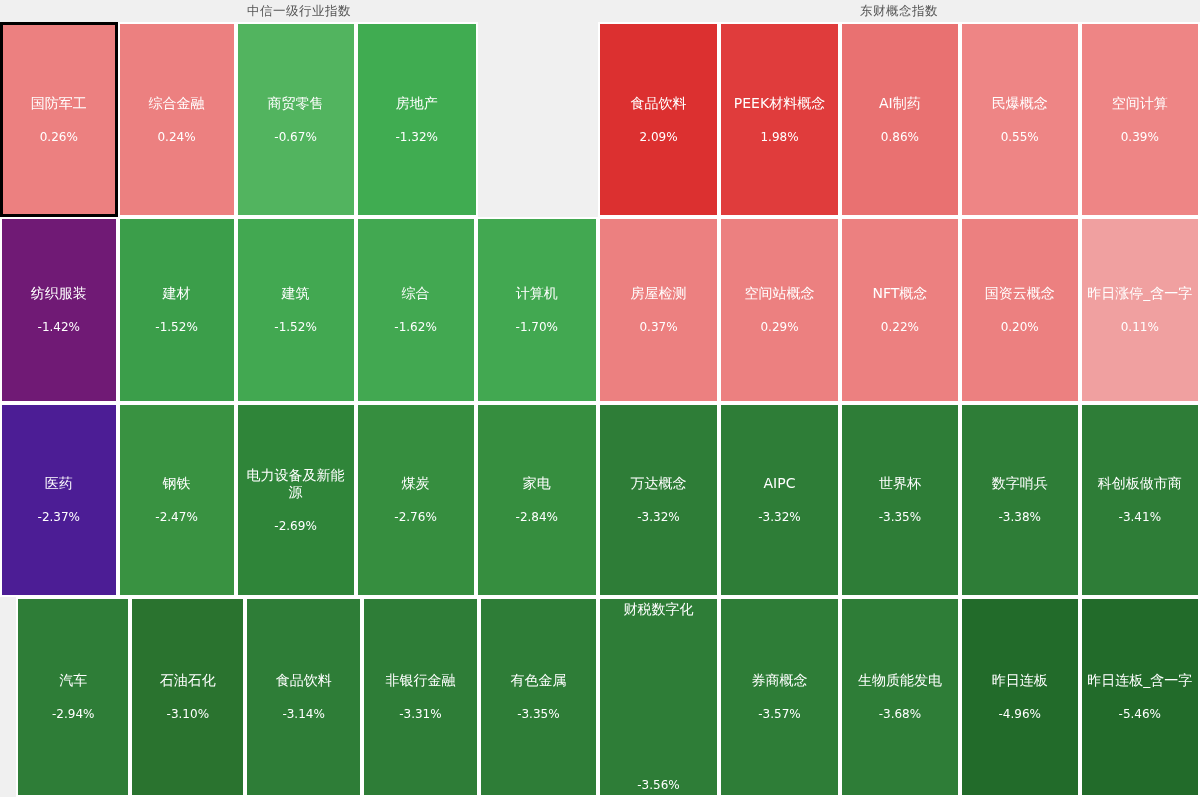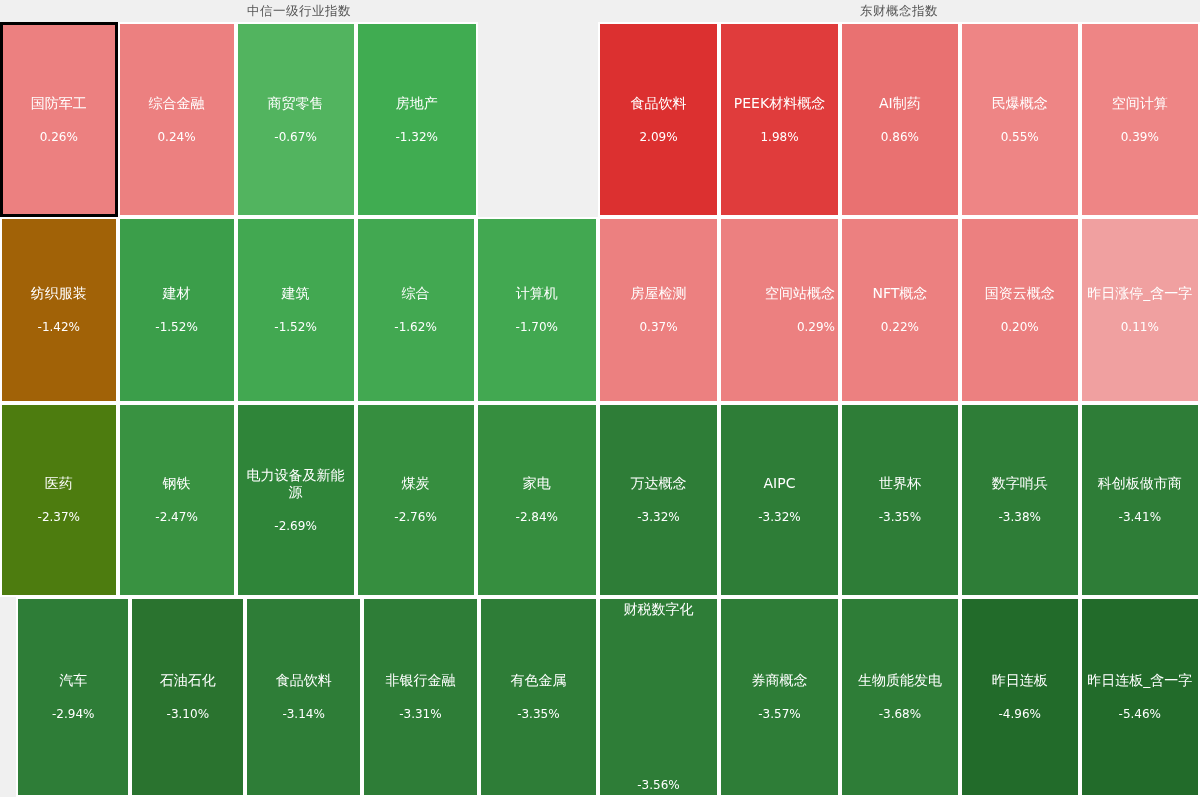--- a/index.html
+++ b/index.html
@@ -109,21 +109,21 @@
             <div class="tm-cell" style="width: 20.07%; background: rgb(82, 180, 95);">
               <div class="tm-label">商贸零售</div>
               <div class="tm-value">-0.67%</div>
             </div>
             <div class="tm-cell" style="width: 20.47%; background: rgb(64, 172, 81);">
               <div class="tm-label">房地产</div>
               <div class="tm-value">-1.32%</div>
             </div>
           </div>
           <div class="tm-row" style="height: 24%;">
-            <div class="tm-cell" style="width: 19.66%; background: #a16207;">
+            <div class="tm-cell" style="width: 19.66%; background: #701a75;">
               <div class="tm-label">纺织服装</div>
               <div class="tm-value">-1.42%</div>
             </div>
             <div class="tm-cell" style="width: 19.73%; background: rgb(59, 158, 74);">
               <div class="tm-label">建材</div>
               <div class="tm-value">-1.52%</div>
             </div>
             <div class="tm-cell" style="width: 20.07%; background: rgb(66, 168, 81);">
               <div class="tm-label">建筑</div>
               <div class="tm-value">-1.52%</div>
@@ -131,21 +131,21 @@
             <div class="tm-cell" style="width: 20.07%; background: rgb(66, 168, 81);">
               <div class="tm-label">综合</div>
               <div class="tm-value">-1.62%</div>
             </div>
             <div class="tm-cell" style="width: 20.47%; background: rgb(66, 168, 81);">
               <div class="tm-label">计算机</div>
               <div class="tm-value">-1.70%</div>
             </div>
           </div>
           <div class="tm-row" style="height: 25%;">
-            <div class="tm-cell" style="width: 19.66%; background: #4d7c0f; align-items: center;">
+            <div class="tm-cell" style="width: 19.66%; background: #4c1d95; align-items: center;">
               <div class="tm-label">医药</div>
               <div class="tm-value">-2.37%</div>
             </div>
             <div class="tm-cell" style="width: 19.73%; background: rgb(57, 146, 65);">
               <div class="tm-label">钢铁</div>
               <div class="tm-value">-2.47%</div>
             </div>
             <div class="tm-cell" style="width: 20.07%; background: rgb(47, 133, 57);">
               <div class="tm-label">电力设备及新能源</div>
               <div class="tm-value">-2.69%</div>
@@ -207,21 +207,21 @@
             <div class="tm-cell" style="width: 20%; background: rgb(238, 133, 133);">
               <div class="tm-label">空间计算</div>
               <div class="tm-value">0.39%</div>
             </div>
           </div>
           <div class="tm-row" style="height: 24%;">
             <div class="tm-cell" style="width: 20.1%; background: rgb(236, 128, 128);">
               <div class="tm-label">房屋检测</div>
               <div class="tm-value">0.37%</div>
             </div>
-            <div class="tm-cell" style="width: 20.1%; background: rgb(236, 128, 128); align-items: flex-end;">
+            <div class="tm-cell" style="width: 20.1%; background: rgb(236, 128, 128);">
               <div class="tm-label">空间站概念</div>
               <div class="tm-value">0.29%</div>
             </div>
             <div class="tm-cell" style="width: 19.9%; background: rgb(236, 128, 128);">
               <div class="tm-label">NFT概念</div>
               <div class="tm-value">0.22%</div>
             </div>
             <div class="tm-cell" style="width: 19.9%; background: rgb(236, 128, 128);">
               <div class="tm-label">国资云概念</div>
               <div class="tm-value">0.20%</div>

